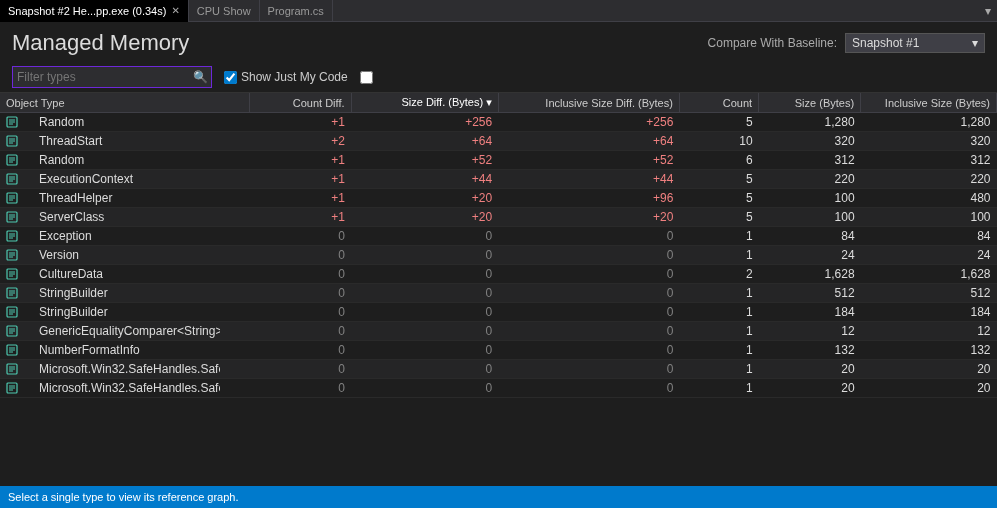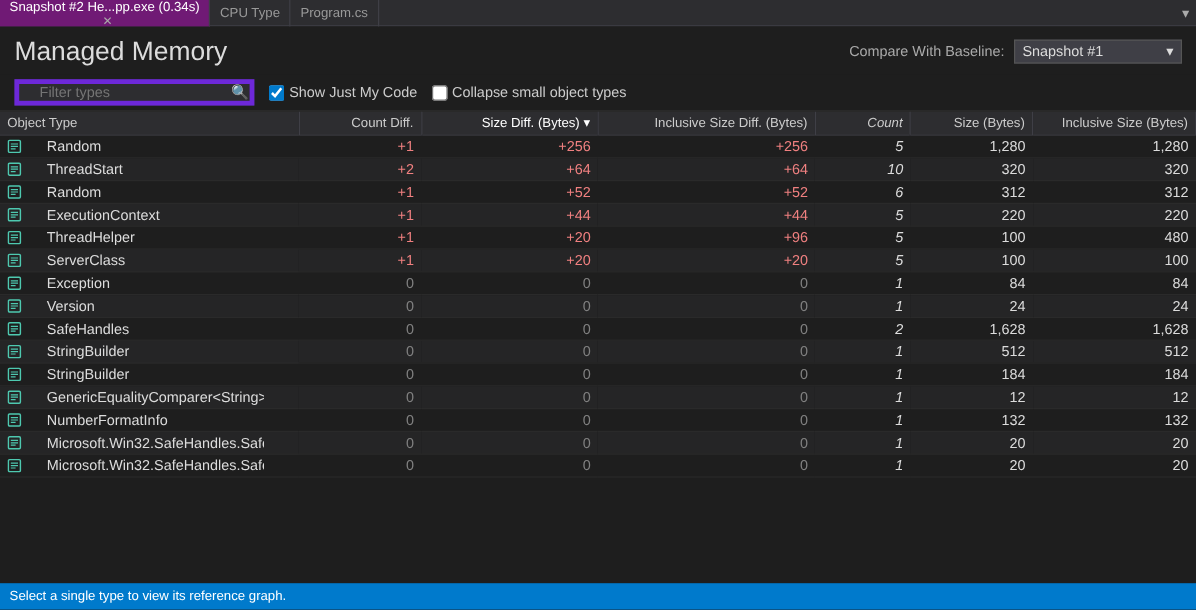--- a/index.html
+++ b/index.html
@@ -26,23 +26,22 @@
       padding: 0 8px;
       display: flex;
       align-items: center;
       font-size: 11px;
       color: #999;
       border-right: 1px solid #3f3f46;
       cursor: pointer;
       white-space: nowrap;
     }
     .tab.active {
-      background: #701a75;
+      background: #000000;
       color: #fff;
-      flex-direction: column;
     }
     .tab .close-btn {
       margin-left: 5px;
       font-size: 10px;
       color: #aaa;
     }
     .tab-spacer { flex: 1; }
     .tab-dropdown {
       width: 18px;
       height: 22px;
@@ -95,23 +94,23 @@
       gap: 12px;
       border-bottom: 1px solid #333;
     }
     .filter-input-wrap {
       position: relative;
       display: flex;
       align-items: center;
     }
     .filter-input {
       background: #2d2d30;
-      border: 4px solid #6d28d9;
+      border: 1px solid #6d28d9;
       color: #ccc;
-      padding: 2px 24px 2px 17px;
+      padding: 2px 24px 2px 4px;
       font-size: 12px;
       width: 200px;
       height: 22px;
     }
     .filter-search-icon {
       position: absolute;
       right: 4px;
       color: #888;
       font-size: 12px;
     }
@@ -194,21 +193,21 @@
     .obj-icon svg {
       width: 14px;
       height: 14px;
     }
 
     
     .col-type { width: 220px; }
     .col-count-diff { width: 90px; }
     .col-size-diff { width: 130px; }
     .col-inc-size-diff { width: 160px; }
-    .col-count { width: 70px; font-style: italic; }
+    .col-count { width: 70px; }
     .col-size { width: 90px; }
     .col-inc-size { width: 120px; }
 
     
     .status-bar {
       position: absolute;
       bottom: 0;
       left: 0;
       right: 0;
       height: 22px;
@@ -234,21 +233,21 @@
   </style>
 </head>
 <body>
 
 <div class="tab-bar">
   <div class="tab active">
     <span>Snapshot #2 He...pp.exe (0.34s)</span>
     <span class="close-btn">✕</span>
   </div>
   <div class="tab">
-    <span>CPU Type</span>
+    <span>CPU Show</span>
   </div>
   <div class="tab">
     <span>Program.cs</span>
   </div>
   <div class="tab-spacer"></div>
   <div class="tab-dropdown">▾</div>
 </div>
 
 <div class="title-area">
   <span class="page-title">Managed Memory</span>
@@ -265,21 +264,20 @@
   <div class="filter-input-wrap">
     <input class="filter-input" type="text" placeholder="Filter types" style="">
     <span class="filter-search-icon">🔍</span>
   </div>
   <label class="checkbox-wrap">
     <input type="checkbox" checked="" style="">
     <span class="checkbox-label">Show Just My Code</span>
   </label>
   <label class="checkbox-wrap">
     <input type="checkbox" style="">
-    <span class="checkbox-label">Collapse small object types</span>
   </label>
 </div>
 
 <div class="table-container">
   <table>
     <thead>
       <tr>
         <th class="col-type">
           <span>Object Type</span>
         </th>
@@ -459,21 +457,21 @@
         <tr>
           <td class="col-type">
             <span class="obj-icon">
               <svg viewBox="0 0 14 14" xmlns="http://www.w3.org/2000/svg">
     <rect x="1" y="2" width="10" height="10" rx="1" fill="none" stroke="#4ec9b0" stroke-width="1.2"></rect>
     <line x1="3" y1="5" x2="9" y2="5" stroke="#4ec9b0" stroke-width="1"></line>
     <line x1="3" y1="7" x2="9" y2="7" stroke="#4ec9b0" stroke-width="1"></line>
     <line x1="3" y1="9" x2="7" y2="9" stroke="#4ec9b0" stroke-width="1"></line>
   </svg>
             </span>
-            <span>SafeHandles</span>
+            <span>CultureData</span>
           </td>
           <td class="col-count-diff zero" style="color: rgb(128, 128, 128);">0</td>
           <td class="col-size-diff zero" style="color: rgb(128, 128, 128);">0</td>
           <td class="col-inc-size-diff zero" style="color: rgb(128, 128, 128);">0</td>
           <td class="col-count">2</td>
           <td class="col-size">1,628</td>
           <td class="col-inc-size">1,628</td>
         </tr>
         <tr>
           <td class="col-type">

